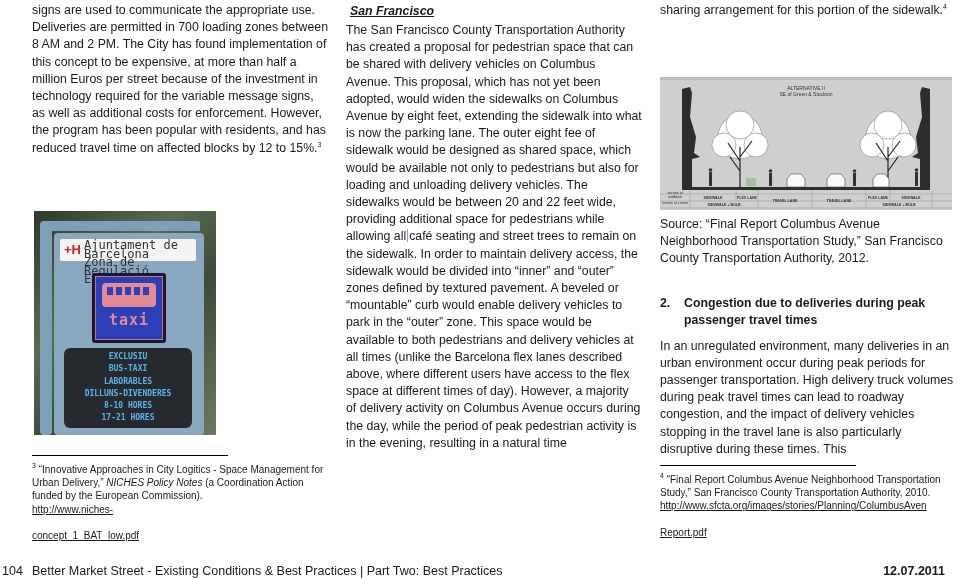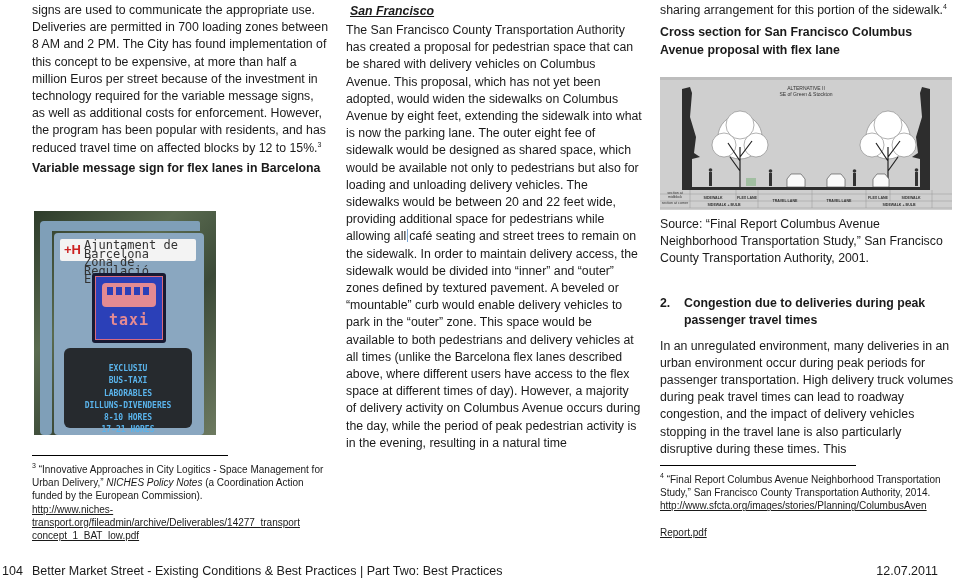--- a/index.html
+++ b/index.html
@@ -41,29 +41,28 @@
     
     .xsec { position: absolute; left: 660px; top: 77px; width: 292px; height: 133px; background: #cfcfcf; overflow: hidden; }
     .xsec svg { display: block; }
     .xsec-title { position: absolute; left: 0; right: 0; top: 8px; text-align: center; font-size: 5px; line-height: 6px; color: #333; }
     .xsec-cell { position: absolute; font-size: 3.6px; line-height: 4px; color: #333; text-align: center; font-weight: bold; }
 
     
     .footer { position: absolute; left: 0; top: 563px; width: 962px; height: 16px; font-size: 12.5px; line-height: 16px; }
     .footer .pg { position: absolute; left: 2px; }
     .footer .ttl { position: absolute; left: 32px; }
-    .footer .date { position: absolute; right: 24px; font-weight: normal; }
+    .footer .date { position: absolute; right: 17px; font-weight: bold; }
     .cursor { display: inline-block; width: 1px; height: 13px; background: #7aa5d6; vertical-align: -2px; margin: 0 1px; }
   </style>
 </head>
 <body>
 
 <div class="col col-1">
   <p class="body" style="margin-top:2px;"><span>signs are used to communicate the appropriate use. Deliveries are permitted in 700 loading zones between 8 AM and 2 PM. The City has found implementation of this concept to be expensive, at more than half a million Euros per street because of the investment in technology required for the variable message signs, as well as additional costs for enforcement. However, the program has been popular with residents, and has reduced travel time on affected blocks by 12 to 15%.</span><sup>3</sup></p>
-  <p class="fig-title" style="margin-top:3px;">Variable message sign for flex lanes in Barcelona</p>
 </div>
 
 <div class="sign-photo">
   <div class="sign-post"></div>
   <div class="sign-arm"></div>
   <div class="sign-board">
     <div class="sign-header">
       <div class="sign-logo">+H</div>
       <div class="sign-header-text">
         <div>Ajuntament de Barcelona</div>
@@ -75,46 +74,45 @@
         <div class="bus">
           <div class="win" style="left:5px"></div>
           <div class="win" style="left:14px"></div>
           <div class="win" style="left:23px"></div>
           <div class="win" style="left:32px"></div>
           <div class="win" style="left:41px"></div>
         </div>
         <div class="taxi-text">taxi</div>
       </div>
     </div>
-    <div class="sign-led" style="padding-top:15px; box-sizing:border-box;">
+    <div class="sign-led" style="padding-top:3px; box-sizing:border-box;">
       <div class="sign-led-line">EXCLUSIU</div>
       <div class="sign-led-line">BUS-TAXI</div>
       <div class="sign-led-line">LABORABLES</div>
       <div class="sign-led-line">DILLUNS-DIVENDERES</div>
       <div class="sign-led-line">8-10 HORES</div>
       <div class="sign-led-line">17-21 HORES</div>
     </div>
   </div>
 </div>
 
 <div class="col col-1" style="top:455px;">
   <div class="rule" style="width:196px;"></div>
   <p class="fn" style="margin-top:7px;"><sup>3</sup><span> “Innovative Approaches in City Logitics - Space Management for Urban Delivery,” </span><i>NICHES Policy Notes</i><span> (a Coordination Action funded by the European Commission).</span><br>
-    <a><span>http://www.niches-</span><br><span>transport.org/fileadmin/archive/Deliverables/14277_transport</span><br><span>concept_1_BAT_low.pdf</span></a>
+    <a><span>http://www.niches-</span><br><br><span>concept_1_BAT_low.pdf</span></a>
   </p>
 </div>
 
 <div class="col col-2">
   <p class="subhead">San Francisco</p>
   <p class="body"><span>The San Francisco County Transportation Authority has created a proposal for pedestrian space that can be shared with delivery vehicles on Columbus Avenue. This proposal, which has not yet been adopted, would widen the sidewalks on Columbus Avenue by eight feet, extending the sidewalk into what is now the parking lane. The outer eight fee of sidewalk would be designed as shared space, which would be available not only to pedestrians but also for loading and unloading delivery vehicles. The sidewalks would be between 20 and 22 feet wide, providing additional space for pedestrians while allowing all</span><span class="cursor"></span><span>café seating and street trees to remain on the sidewalk. In order to maintain delivery access, the sidewalk would be divided into “inner” and “outer” zones defined by textured pavement. A beveled or “mountable” curb would enable delivery vehicles to park in the “outer” zone. This space would be available to both pedestrians and delivery vehicles at all times (unlike the Barcelona flex lanes described above, where different users have access to the flex space at different times of day). However, a majority of delivery activity on Columbus Avenue occurs during the day, while the period of peak pedestrian activity is in the evening, resulting in a natural time</span></p>
 </div>
 
 <div class="col col-3">
   <p class="body" style="margin-top:2px;"><span>sharing arrangement for this portion of the sidewalk.</span><sup>4</sup></p>
-  <p class="fig-title" style="margin-top:5px;">Cross section for San Francisco Columbus Avenue proposal with flex lane</p>
 </div>
 
 <div class="xsec">
   <svg width="292" height="133" viewBox="0 0 292 133">
     <rect x="0" y="0" width="292" height="3" fill="#bdbdbd"></rect>
 
     <path d="M22 12 L30 10 L32 16 L30 40 L36 60 L34 76 L40 80 L32 82 L32 112 L22 112 Z" fill="#2d2d2d"></path>
     <path d="M270 12 L262 10 L260 16 L262 40 L256 60 L258 76 L252 80 L260 82 L260 112 L270 112 Z" fill="#2d2d2d"></path>
 
     <rect x="22" y="110" width="248" height="3" fill="#2d2d2d"></rect>
@@ -176,31 +174,31 @@
   <div class="xsec-cell" style="left:76px; top:119px; width:22px;">FLEX LANE</div>
   <div class="xsec-cell" style="left:98px; top:122px; width:54px;">TRAVEL LANE</div>
   <div class="xsec-cell" style="left:152px; top:122px; width:54px;">TRAVEL LANE</div>
   <div class="xsec-cell" style="left:206px; top:119px; width:24px;">FLEX LANE</div>
   <div class="xsec-cell" style="left:230px; top:119px; width:42px;">SIDEWALK</div>
   <div class="xsec-cell" style="left:30px; top:126px; width:68px;">SIDEWALK + BULB</div>
   <div class="xsec-cell" style="left:206px; top:126px; width:66px;">SIDEWALK + BULB</div>
 </div>
 
 <div class="col col-3" style="top:216px;">
-  <p class="source">Source: “Final Report Columbus Avenue Neighborhood Transportation Study,” San Francisco County Transportation Authority, 2001.</p>
+  <p class="source">Source: “Final Report Columbus Avenue Neighborhood Transportation Study,” San Francisco County Transportation Authority, 2012.</p>
   <div class="num-head" style="margin-top:27px;">
     <span class="n">2.</span>
     <span>Congestion due to deliveries during peak passenger travel times</span>
   </div>
   <p class="body" style="margin-top:9px;">In an unregulated environment, many deliveries in an urban environment occur during peak periods for passenger transportation. High delivery truck volumes during peak travel times can lead to roadway congestion, and the impact of delivery vehicles stopping in the travel lane is also particularly disruptive during these times. This</p>
 </div>
 
 <div class="col col-3" style="top:465px;">
   <div class="rule" style="width:196px;"></div>
-  <p class="fn" style="margin-top:7px;"><sup>4</sup><span> “Final Report Columbus Avenue Neighborhood Transportation Study,” San Francisco County Transportation Authority, 2014.</span><br>
+  <p class="fn" style="margin-top:7px;"><sup>4</sup><span> “Final Report Columbus Avenue Neighborhood Transportation Study,” San Francisco County Transportation Authority, 2010.</span><br>
     <a><span>http://www.sfcta.org/images/stories/Planning/ColumbusAven</span><br><br><span>Report.pdf</span></a>
   </p>
 </div>
 
 <div class="footer">
   <span class="pg">104</span>
   <span class="ttl">Better Market Street - Existing Conditions &amp; Best Practices | Part Two: Best Practices</span>
   <span class="date">12.07.2011</span>
 </div>
 

